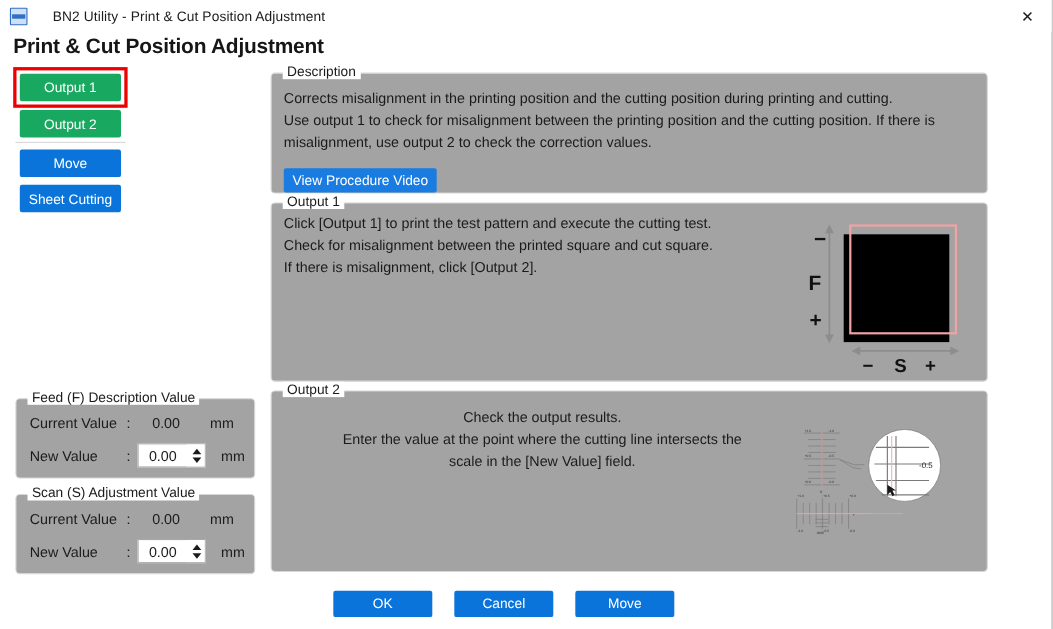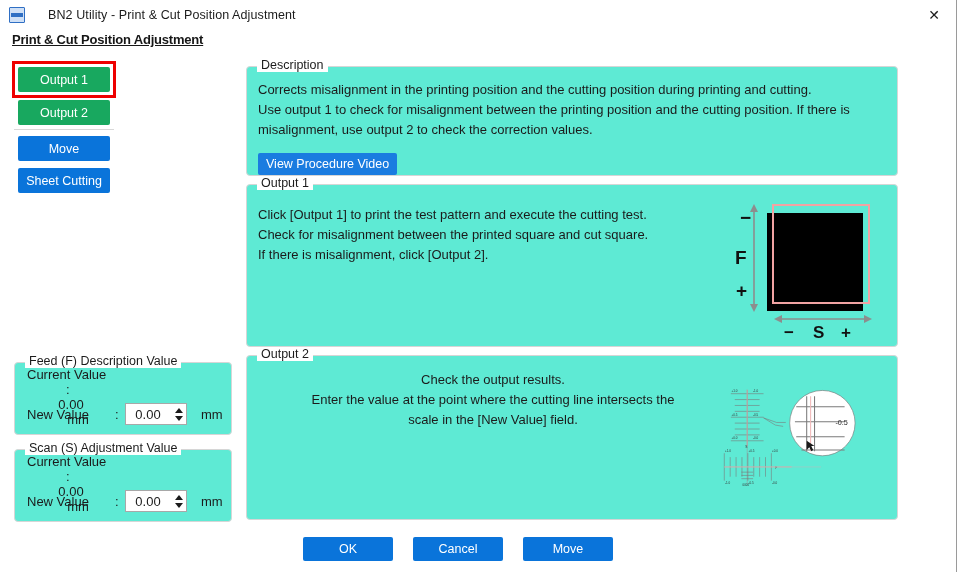--- a/index.html
+++ b/index.html
@@ -61,25 +61,24 @@
     justify-content: center;
     font-size: 14px;
     color: #1b1b1b;
     cursor: default;
   }
 
   
   .page-title {
     position: absolute;
     left: 12px; top: 32px;
-    font-size: 13px;
+    font-size: 19px;
     font-weight: bold;
     color: #161616;
     letter-spacing: -0.2px;
-    text-decoration: underline;
   }
 
   
   .side-btn {
     position: absolute;
     left: 18px;
     width: 92px;
     height: 25px;
     border: none;
     border-radius: 2px;
@@ -110,21 +109,21 @@
     width: 100px; height: 1px;
     background: #d8d8d8;
   }
 
   
   .group {
     position: absolute;
     border: 1px solid #d6d6d6;
     border-radius: 4px;
     box-sizing: border-box;
-    background: #5eead4;
+    background: #a3a3a3;
   }
   .group > .legend {
     position: absolute;
     top: -9px; left: 10px;
     background: #ffffff;
     padding: 0 4px;
     font-size: 12.5px;
     color: #1b1b1b;
     white-space: nowrap;
   }
@@ -136,21 +135,21 @@
   #grp-scan        { left: 14px;  top: 449px; width: 218px; height: 73px; text-decoration: underline; }
 
   .body-text {
     position: absolute;
     font-size: 13px;
     color: #1b1b1b;
     line-height: 20px;
     white-space: pre-line;
   }
   #desc-text { left: 11px; top: 13px; width: 625px; }
-  #o1-text   { left: 11px; top: 20px; width: 500px; }
+  #o1-text   { left: 11px; top: 8px; width: 500px; }
   #o2-text   { left: 11px; top: 14px; width: 470px; text-align: center; }
 
   .video-btn {
     position: absolute;
     left: 11px; top: 86px;
     height: 22px;
     padding: 0 8px;
     background: #1a7ce0;
     border: none;
     border-radius: 2px;
@@ -163,21 +162,21 @@
 
   
   .field-row {
     position: absolute;
     left: 12px;
     display: flex;
     align-items: center;
     font-size: 13px;
     color: #1b1b1b;
   }
-  .row-cur { top: 4px; flex-direction: column; }
+  .row-cur { top: 14px; }
   .row-new { top: 40px; }
   .lbl { width: 88px; }
   .colon { width: 10px; }
   .val-static {
     width: 52px;
     text-align: center;
   }
   .unit { margin-left: 14px; }
 
   .spin-wrap {

